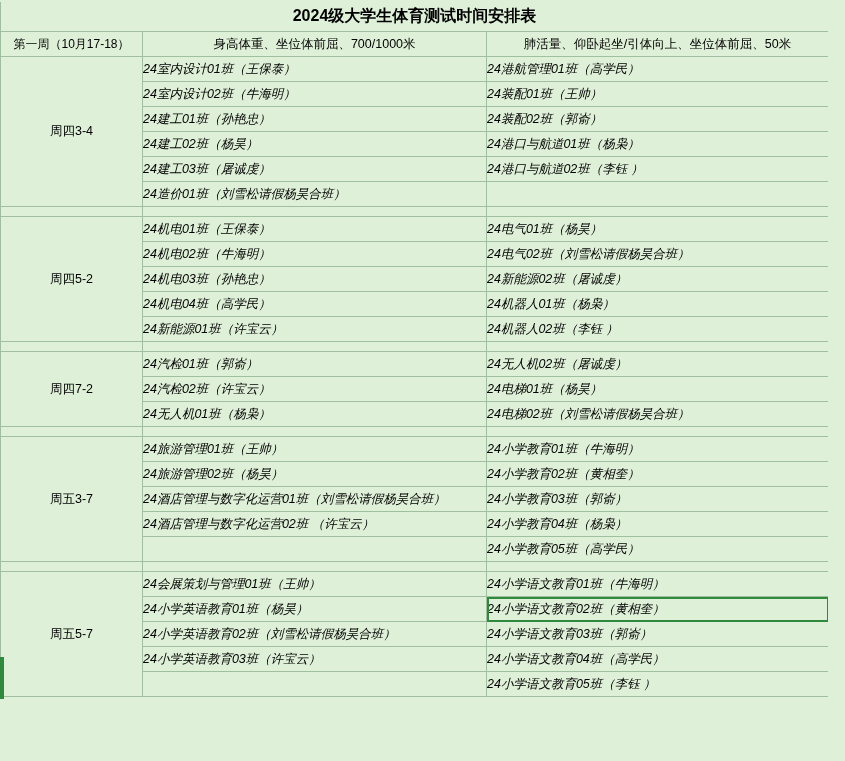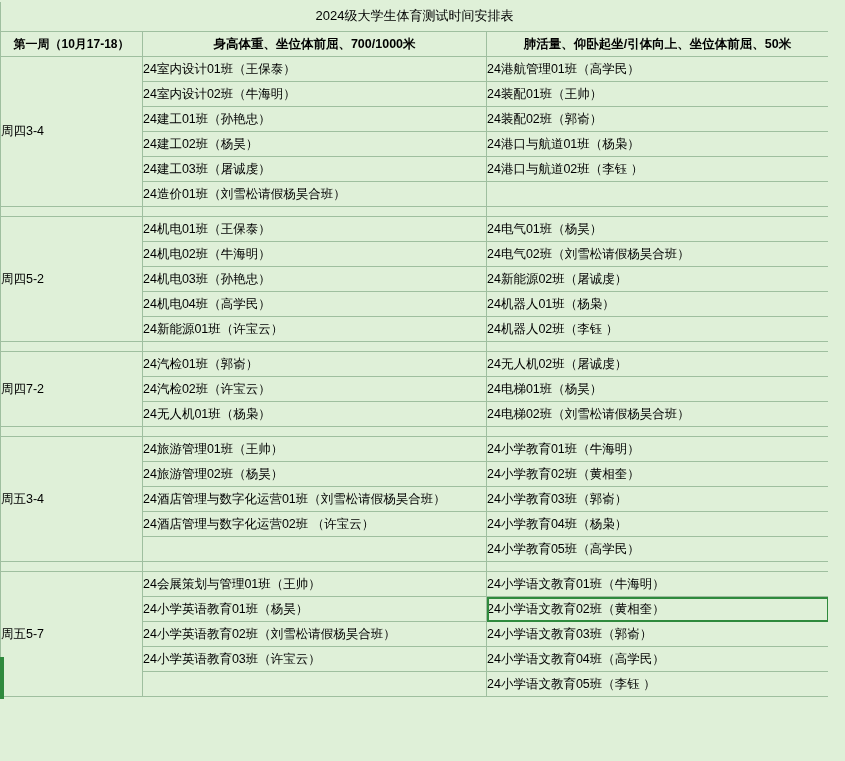--- a/index.html
+++ b/index.html
@@ -30,54 +30,55 @@
   table.grid td {
     border: 1px solid #9fbf9f;
     padding: 0;
     vertical-align: middle;
     background: #dff0d8;
   }
   
   .title-row td {
     height: 30px;
     text-align: center;
-    font-weight: normal;
-    font-size: 13px;
+    font-weight: bold;
+    font-size: 16px;
     border: 1px solid #9fbf9f;
   }
   
   .head-row td {
     height: 24px;
     text-align: center;
-    font-weight: bold;
+    font-weight: normal;
     font-size: 12.5px;
   }
   .head-row td.week-label {
     font-size: 12px;
   }
   
   .sep-row td {
     height: 9px;
     border-left: 1px solid #9fbf9f;
     border-right: 1px solid #9fbf9f;
     border-top: 1px solid #9fbf9f;
     border-bottom: 1px solid #9fbf9f;
     background: #dff0d8;
   }
   .daycell {
-    text-align: left;
+    text-align: center;
     font-size: 12.5px;
     vertical-align: middle;
   }
   .cls {
     height: 24px;
     padding-left: 4px;
     font-size: 12.5px;
     white-space: nowrap;
     overflow: hidden;
+    font-style: italic;
   }
   .cls.empty { }
   .highlight {
     outline: 2px solid #2f8a3d;
     outline-offset: -2px;
   }
   
   col.c1 { width: 142px; }
   col.c2 { width: 344px; }
   col.c3 { width: 342px; }
@@ -210,21 +211,21 @@
       <td class="cls">24电梯02班（刘雪松请假杨昊合班）</td>
     </tr>
 
     <tr class="sep-row">
       <td></td>
       <td></td>
       <td></td>
     </tr>
 
     <tr>
-      <td class="daycell" rowspan="5">周五3-4</td>
+      <td class="daycell" rowspan="5">周五3-7</td>
       <td class="cls">24旅游管理01班（王帅）</td>
       <td class="cls">24小学教育01班（牛海明）</td>
     </tr>
     <tr>
       <td class="cls">24旅游管理02班（杨昊）</td>
       <td class="cls">24小学教育02班（黄相奎）</td>
     </tr>
     <tr>
       <td class="cls">24酒店管理与数字化运营01班（刘雪松请假杨昊合班）</td>
       <td class="cls">24小学教育03班（郭嵛）</td>

